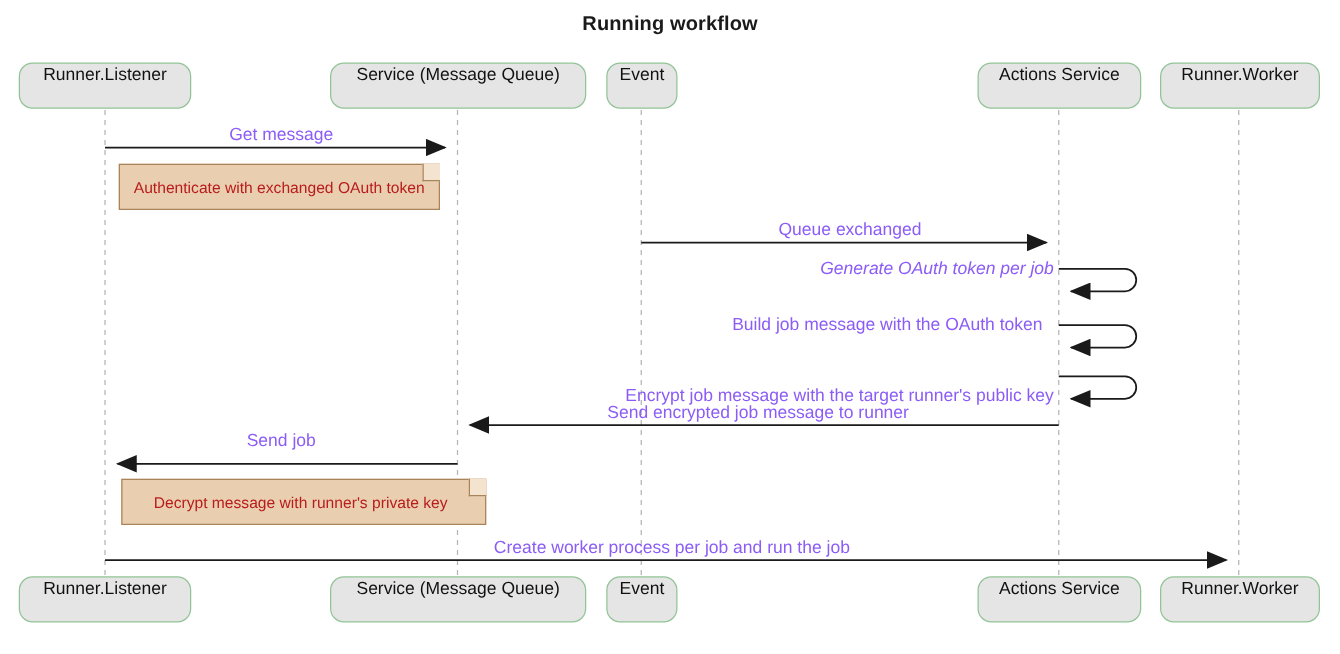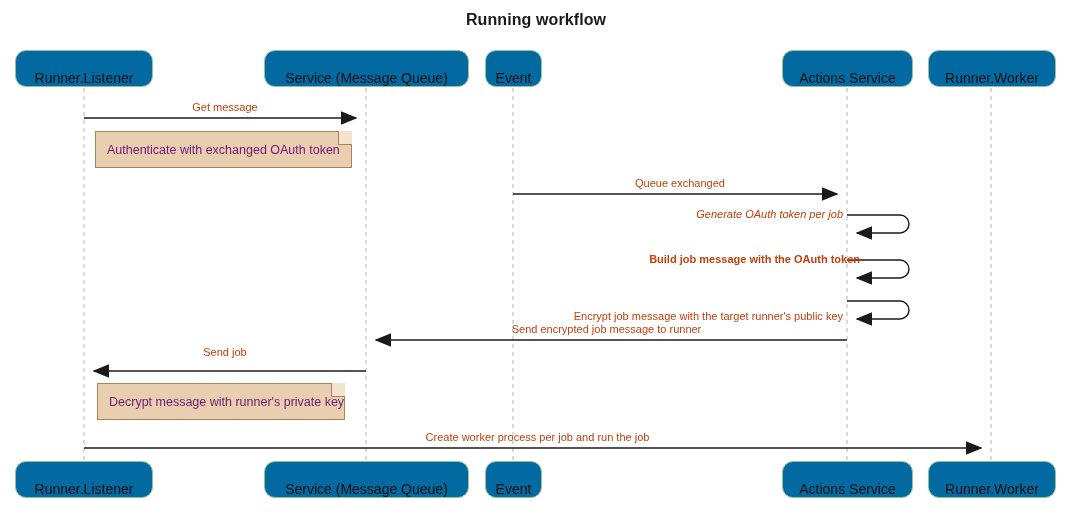--- a/index.html
+++ b/index.html
@@ -20,50 +20,50 @@
   .title{
     position:absolute;
     left:0;top:11px;width:1072px;
     text-align:center;
     font-size:16px;font-weight:bold;color:#1a1a1a;
     letter-spacing:0.1px;
   }
   .participant{
     position:absolute;
     box-sizing:border-box;
-    background:#0369a1;
+    background:#e5e5e5;
     border:1px solid #92c397;
     border-radius:11px;
     height:37px;
-    display:flex;align-items:flex-end;justify-content:center;
+    display:flex;align-items:flex-start;justify-content:center;
     font-size:14px;color:#111111;
     white-space:nowrap;
   }
   .note{
     position:absolute;
     box-sizing:border-box;
     background:#e9cfb0;
     border:1px solid #a9845a;
     height:37px;
     display:flex;align-items:center;
     padding-left:11px;padding-right:16px;
-    font-size:12.5px;color:#701a75;
+    font-size:12.5px;color:#b91c1c;
     white-space:nowrap;
   }
   .note-fold{
     position:absolute;
     right:-1px;top:-1px;
     width:13px;height:13px;
     background:#f3e3cf;
     border-left:1px solid #a9845a;
     border-bottom:1px solid #a9845a;
   }
   .msg-label{
     position:absolute;
-    font-size:11px;color:#c2410c;
+    font-size:14px;color:#8b5cf6;
     white-space:nowrap;
     line-height:13px;
   }
   .msg-label.center{ transform:translateX(-50%); }
   .msg-label.rightalign{ transform:translateX(-100%); }
 </style>
 </head>
 <body>
 
 <div id="diagram">
@@ -127,29 +127,29 @@
       </div>
       <div class="participant" style="left: 928px; top: 461px; width: 128px;">
         <span>Runner.Worker</span>
       </div>
     </div>
   <div id="notes-layer">
       <div class="note" style="left: 95px; top: 131px; width: 257px;">
         <span>Authenticate with exchanged OAuth token</span>
         <span class="note-fold"></span>
       </div>
-      <div class="note" style="left: 97px; top: 383px; width: 248px;">
+      <div class="note" style="left: 97px; top: 383px; width: 292px; justify-content: center;">
         <span>Decrypt message with runner's private key</span>
         <span class="note-fold"></span>
       </div>
     </div>
   <div id="labels-layer">
       <div class="msg-label center" style="left: 225px; top: 101px;">Get message</div>
       <div class="msg-label center" style="left: 680px; top: 177px;">Queue exchanged</div>
       <div class="msg-label rightalign" style="left: 843px; top: 208px; font-style: italic;">Generate OAuth token per job</div>
-      <div class="msg-label rightalign" style="left: 860px; top: 253px; font-weight: bold;">Build job message with the OAuth token</div>
+      <div class="msg-label rightalign" style="left: 834px; top: 253px;">Build job message with the OAuth token</div>
       <div class="msg-label rightalign" style="left: 843px; top: 310px;">Encrypt job message with the target runner's public key</div>
       <div class="msg-label center" style="left: 606.5px; top: 323px;">Send encrypted job message to runner</div>
       <div class="msg-label center" style="left: 225px; top: 346px; text-align: center;">Send job</div>
       <div class="msg-label center" style="left: 537.5px; top: 431px; text-align: right;">Create worker process per job and run the job</div>
     </div>
 
 </div>
 
 </body></html>

